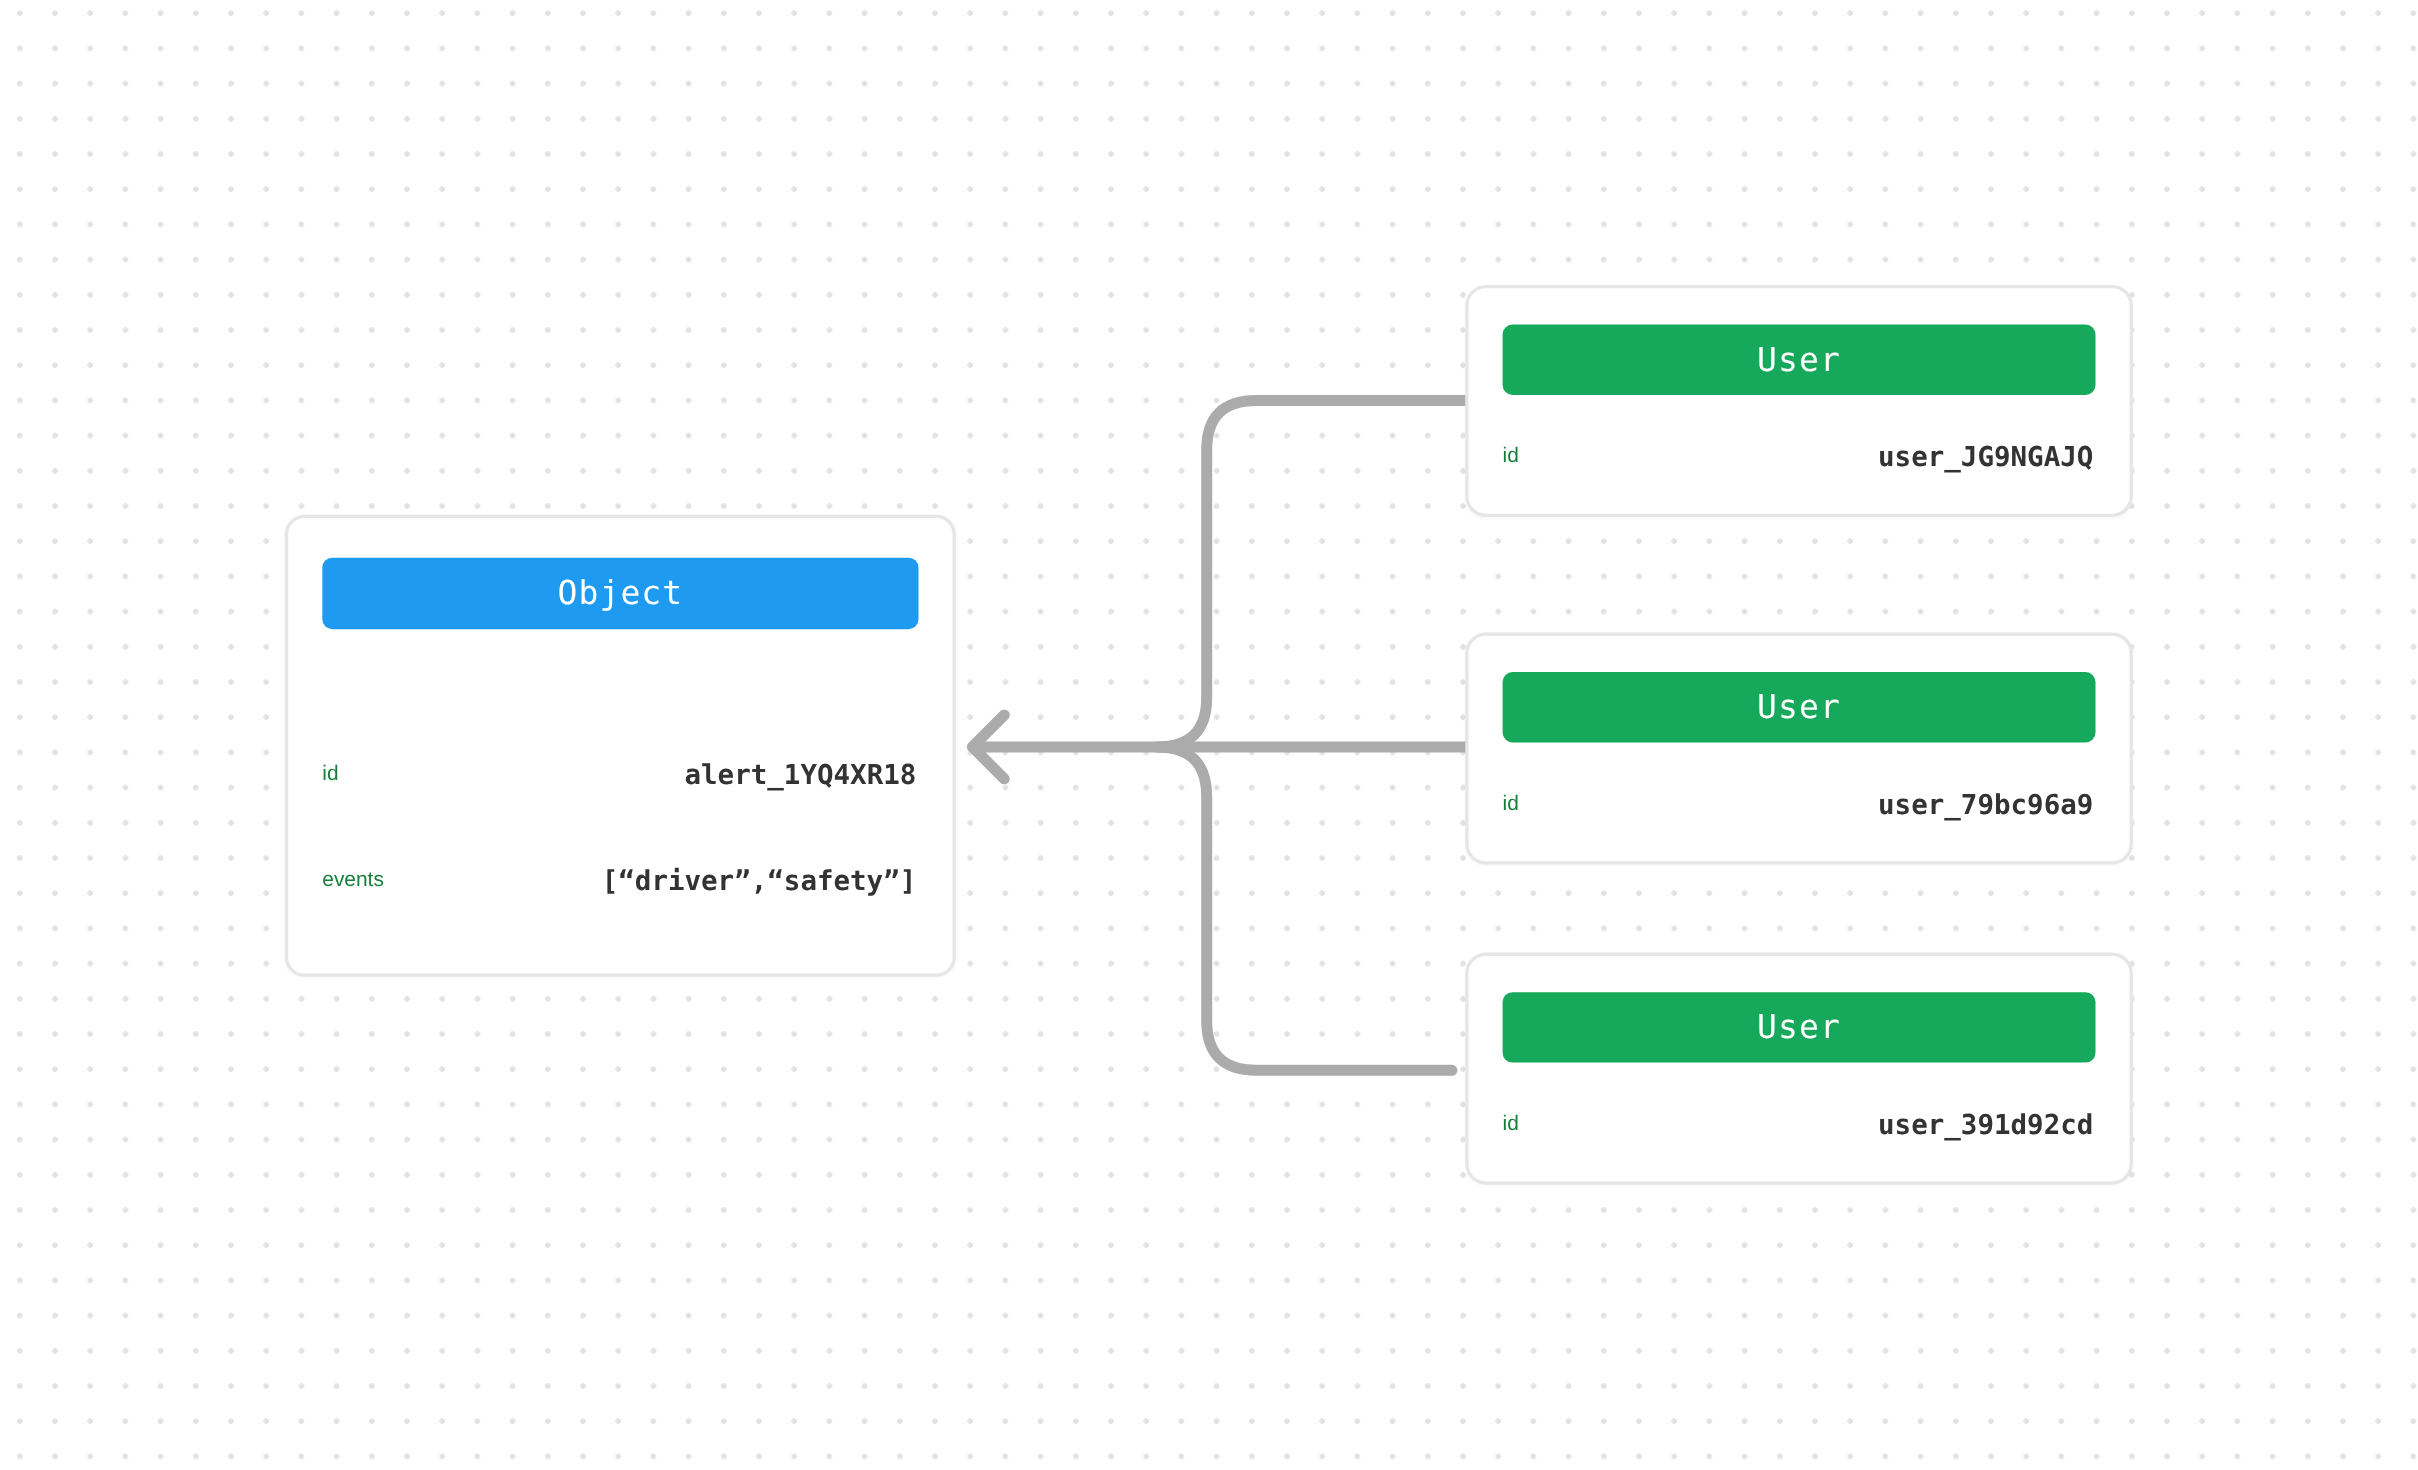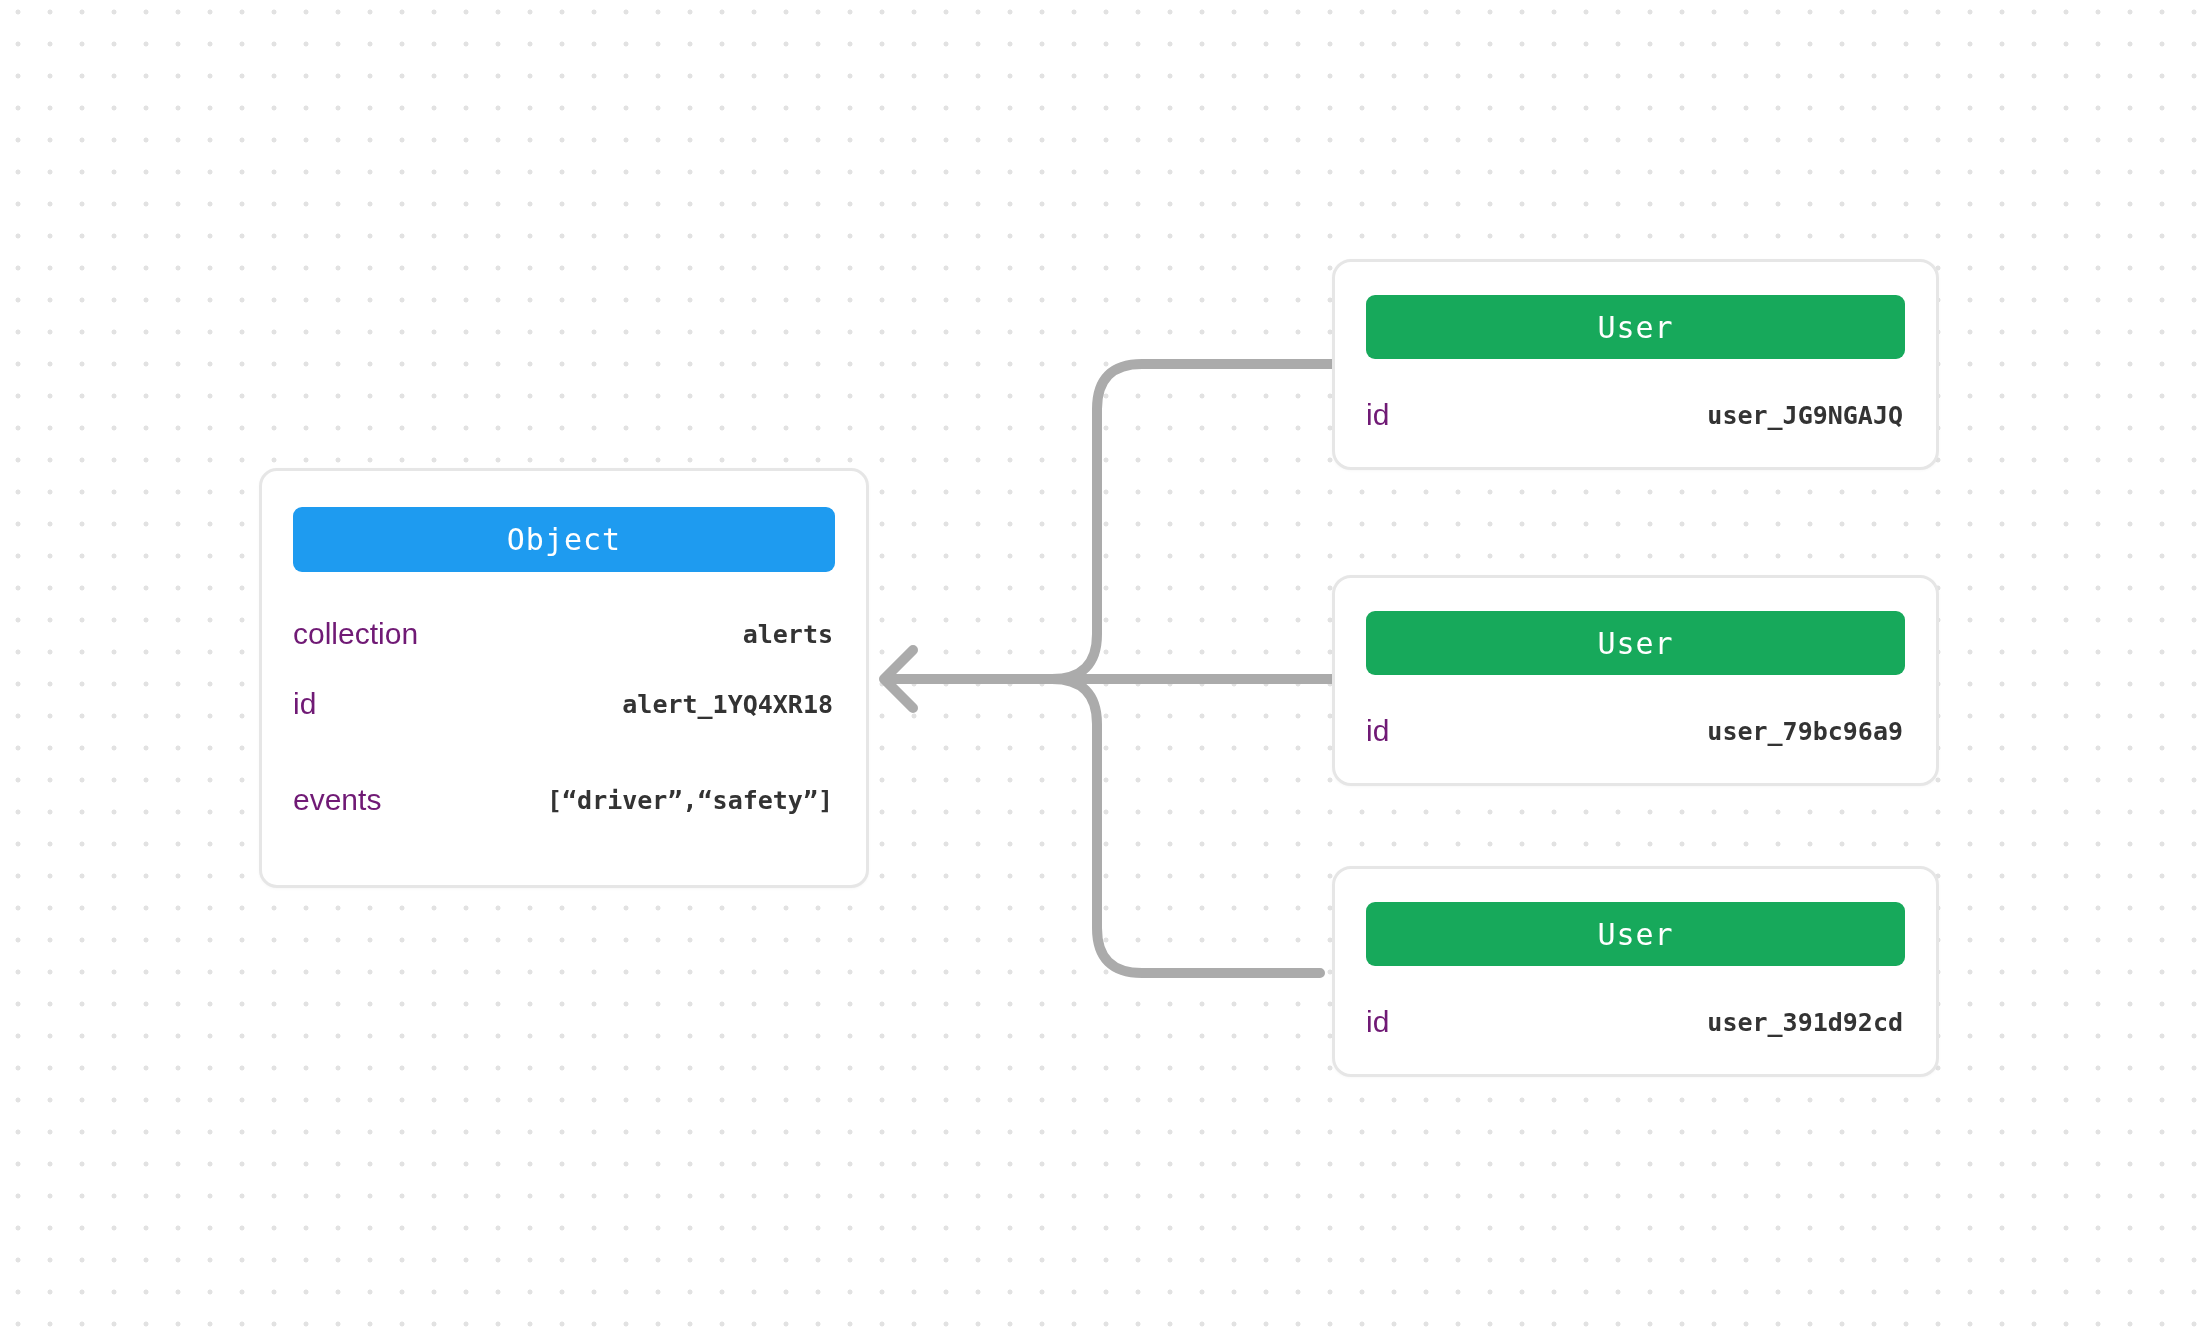--- a/index.html
+++ b/index.html
@@ -56,22 +56,22 @@
   .user-card-3 { top: 866px; }
   .field-row {
     position: absolute;
     left: 31px; right: 33px;
     height: 36px;
     display: flex;
     align-items: center;
     justify-content: space-between;
   }
   .field-label {
-    color: #701a75;
-    font-size: 30px;
+    color: #15803d;
+    font-size: 19px;
     font-family: "Liberation Sans", sans-serif;
   }
   .field-value {
     color: #333333;
     font-family: "DejaVu Sans Mono", monospace;
     font-size: 25px;
     font-weight: 700;
     white-space: pre;
   }
   .row-collection { top: 145px; }
@@ -87,24 +87,20 @@
 
   <svg class="connectors" viewBox="0 0 2198 1336" xmlns="http://www.w3.org/2000/svg">
     <path d="M 1332 364 L 1142 364 Q 1097 364 1097 409 L 1097 634 Q 1097 679 1052 679" stroke="#ABABAB"></path>
     <path d="M 1320 973 L 1142 973 Q 1097 973 1097 928 L 1097 724 Q 1097 679 1052 679" stroke="#ABABAB"></path>
     <path d="M 1332 679 L 886 679" stroke="#ABABAB"></path>
     <path d="M 913 650 L 884 679 L 913 708" stroke="#ABABAB"></path>
   </svg>
 
   <div class="card object-card">
     <div class="card-header" style="background-color: rgb(30, 155, 240);">Object</div>
-    <div class="field-row row-collection">
-      <span class="field-label">collection</span>
-      <span class="field-value">alerts</span>
-    </div>
     <div class="field-row row-id">
       <span class="field-label">id</span>
       <span class="field-value">alert_1YQ4XR18</span>
     </div>
     <div class="field-row row-events">
       <span class="field-label">events</span>
       <span class="field-value">[“driver”,“safety”]</span>
     </div>
   </div>
 

